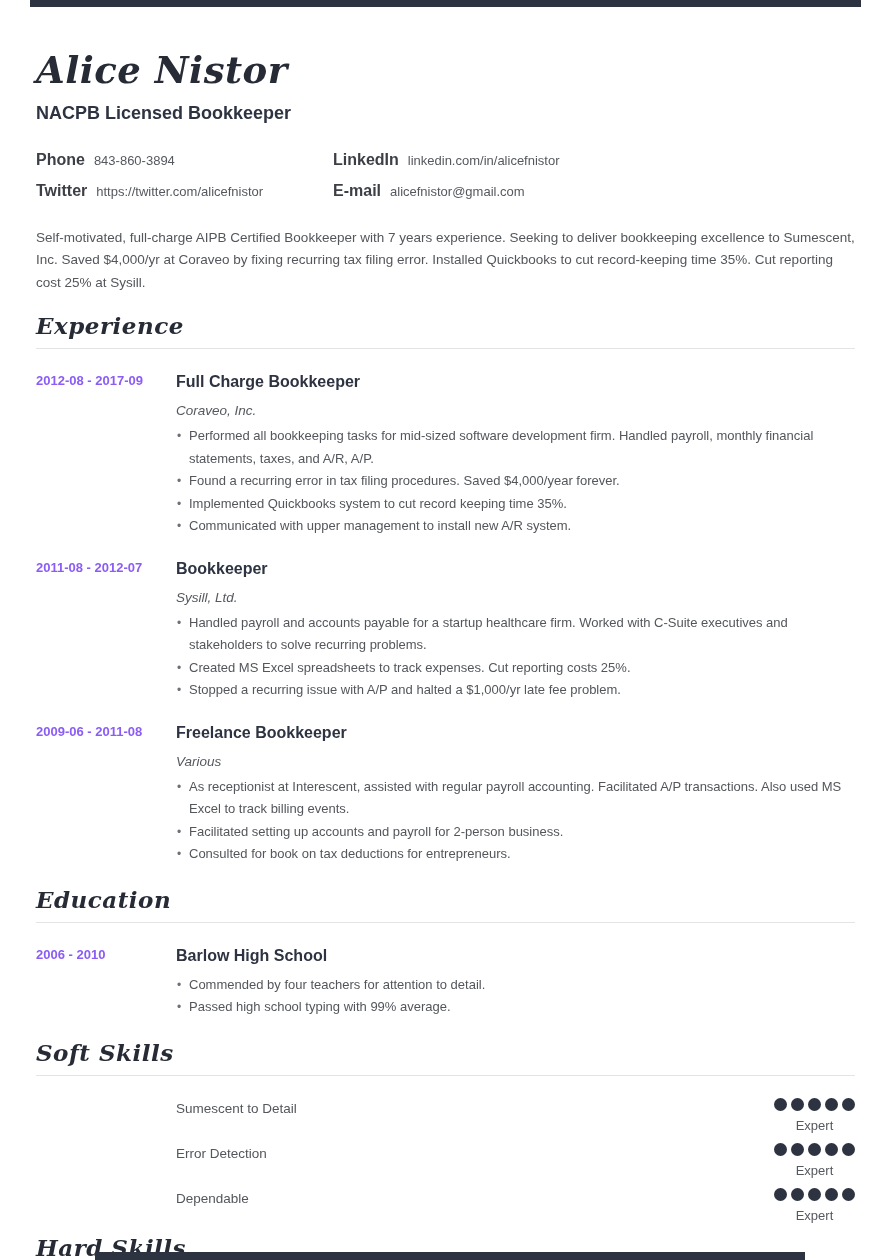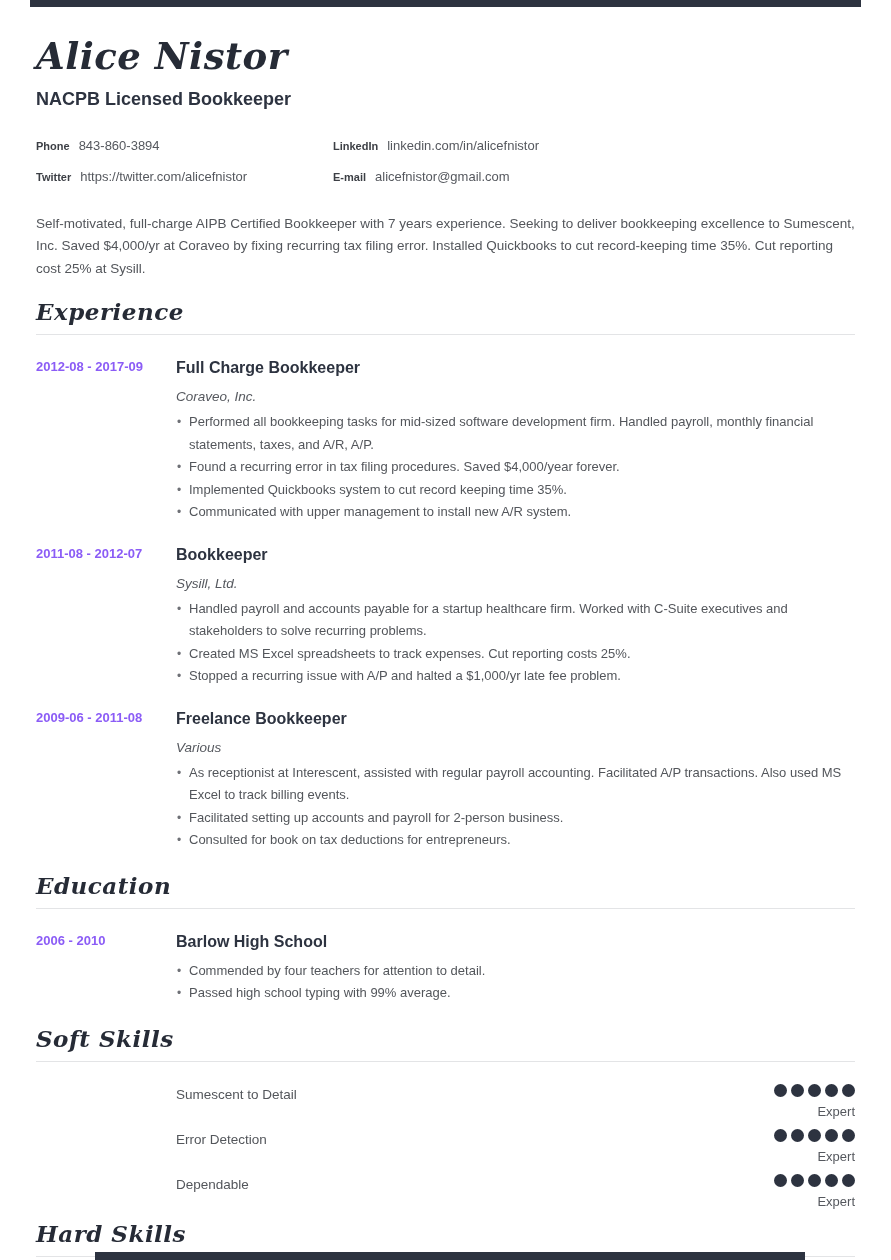--- a/index.html
+++ b/index.html
@@ -19,34 +19,34 @@
   .accent-bar { position:absolute; background:#2d3340; }
   .accent-bar.top { top:0; left:30px; width:831px; height:7px; }
   .accent-bar.bottom { bottom:0; left:95px; width:710px; height:8px; }
 
   
   .name {
     font-family:"DejaVu Serif", serif;
     font-style:italic; font-weight:700;
     font-size:37px; line-height:1.1;
     color:#262b36;
-    margin:6px 0 12px 0;
+    margin:20px 0 12px 0;
     letter-spacing:.5px;
   }
   .subtitle {
     font-size:18px; font-weight:700; color:#2d3340;
     margin-bottom:26px;
   }
   .contact-grid {
     display:grid; grid-template-columns:297px 1fr;
     row-gap:11px; column-gap:0;
     margin-bottom:26px;
   }
   .contact-item { display:flex; align-items:baseline; font-size:13px; line-height:19px; }
-  .contact-label { font-weight:700; color:#3c3f45; margin-right:9px; font-size:11px; }
+  .contact-label { font-weight:700; color:#3c3f45; margin-right:9px; font-size:16px; }
   .contact-value { color:#55585e; }
 
   .summary {
     font-size:13.5px; line-height:22.5px; color:#53565b;
     margin-bottom:18px;
   }
 
   
   .section { margin-top:10px; }
   .section-heading {
@@ -70,21 +70,21 @@
   }
   .bullets li::before {
     content:"\2022";
     position:absolute; left:1px; top:0;
     color:#6e7076; font-size:12px;
   }
 
   
   .skill-row { display:flex; justify-content:space-between; align-items:flex-start; padding-left:140px; margin-bottom:9px; }
   .skill-name { font-size:13.5px; color:#53565b; line-height:18px; padding-top:2px; }
-  .skill-right { text-align:right; }
+  .skill-right { text-align:center; }
   .dots { display:flex; gap:4px; justify-content:flex-end; }
   .dot { width:13px; height:13px; border-radius:50%; background:#2d3340; }
   .skill-level { font-size:13px; color:#55585e; margin-top:7px; line-height:16px; }
 </style>
 </head>
 <body>
 
 <div class="page">
   <div class="accent-bar top"></div>
 

